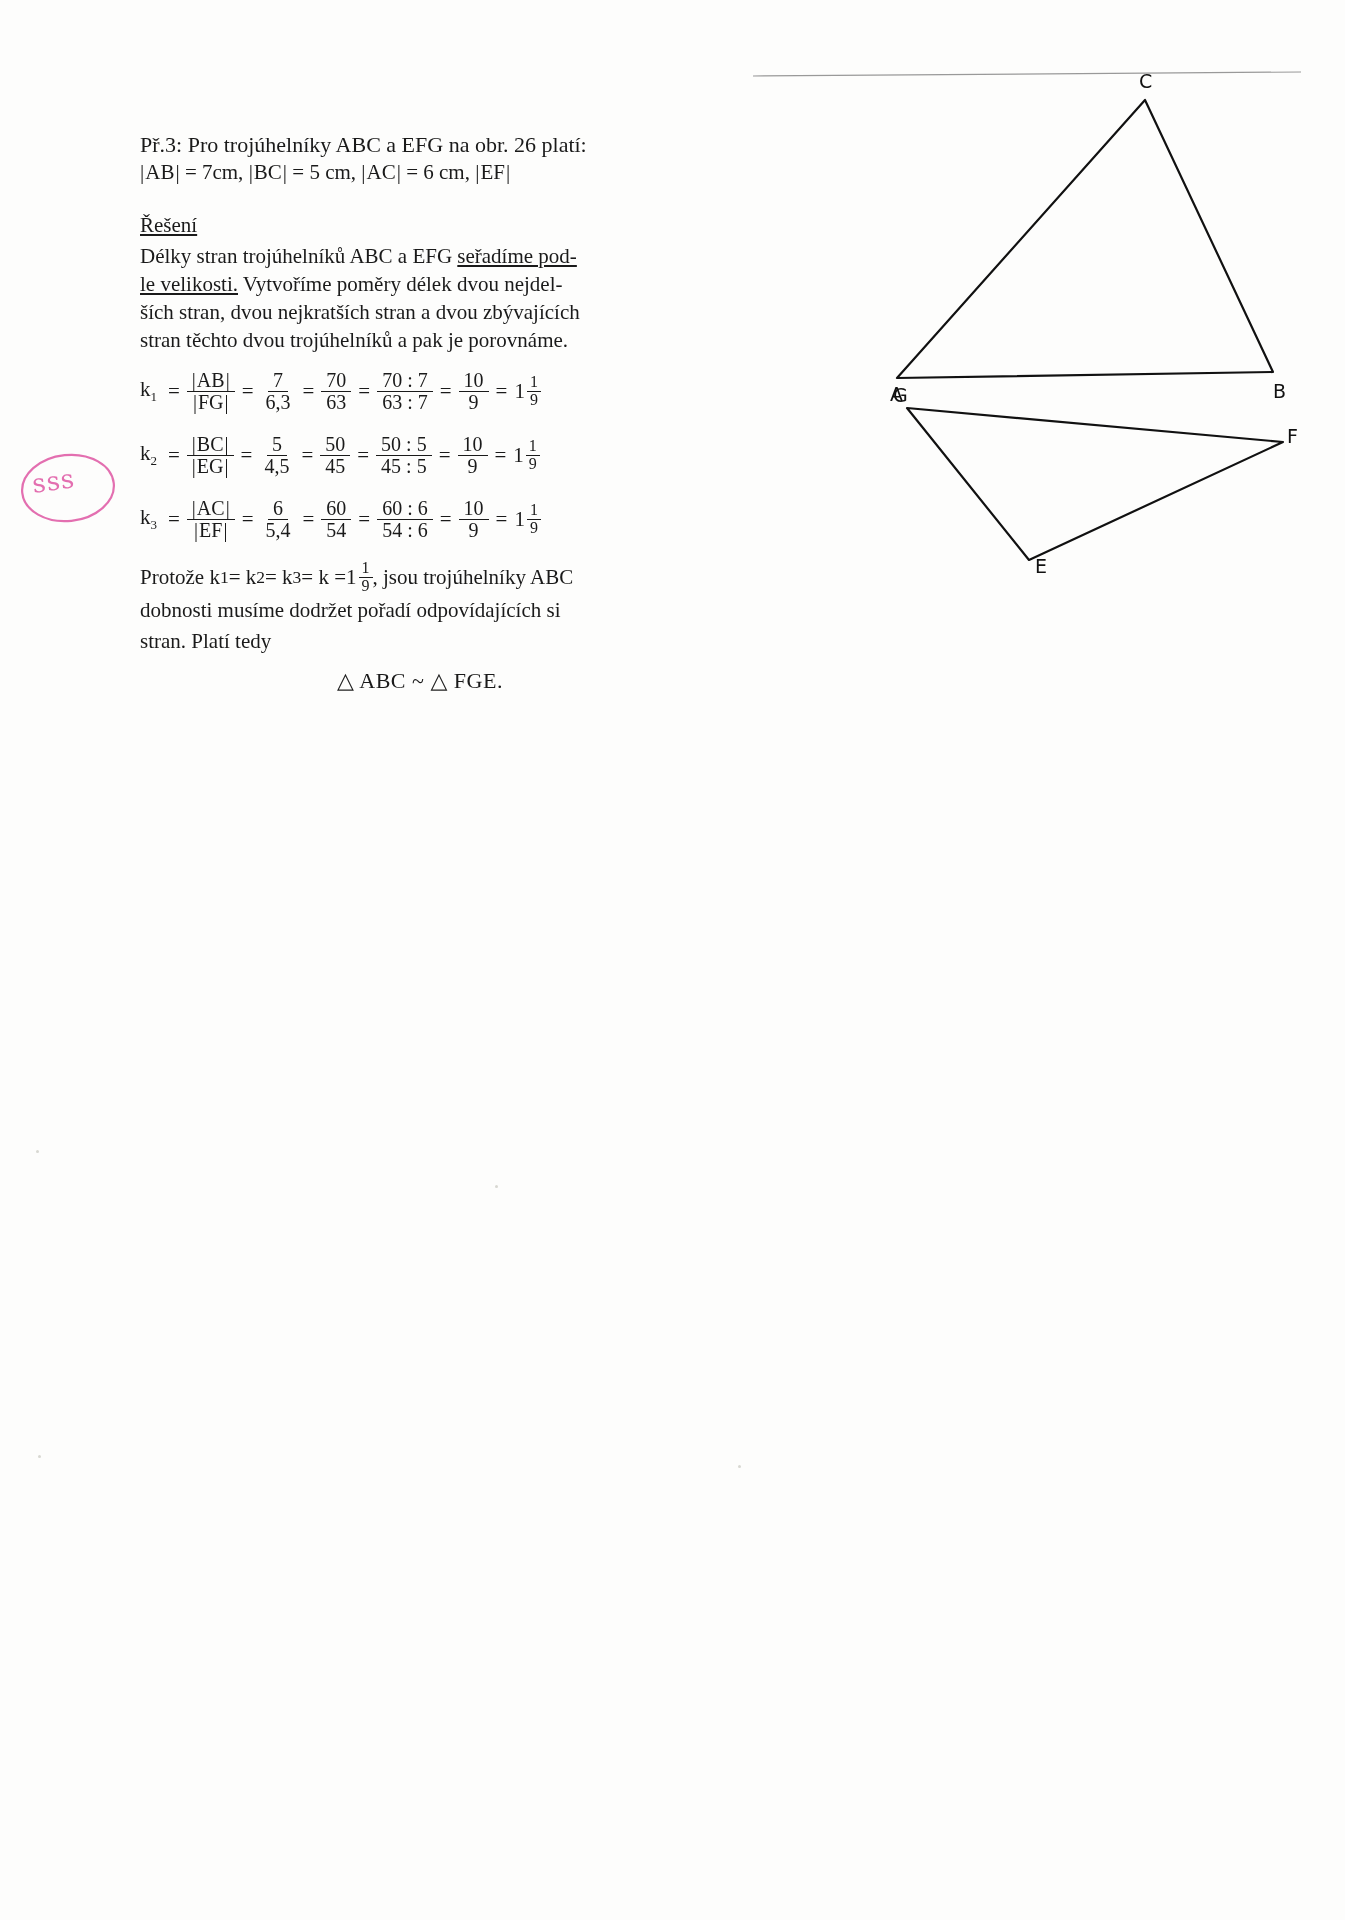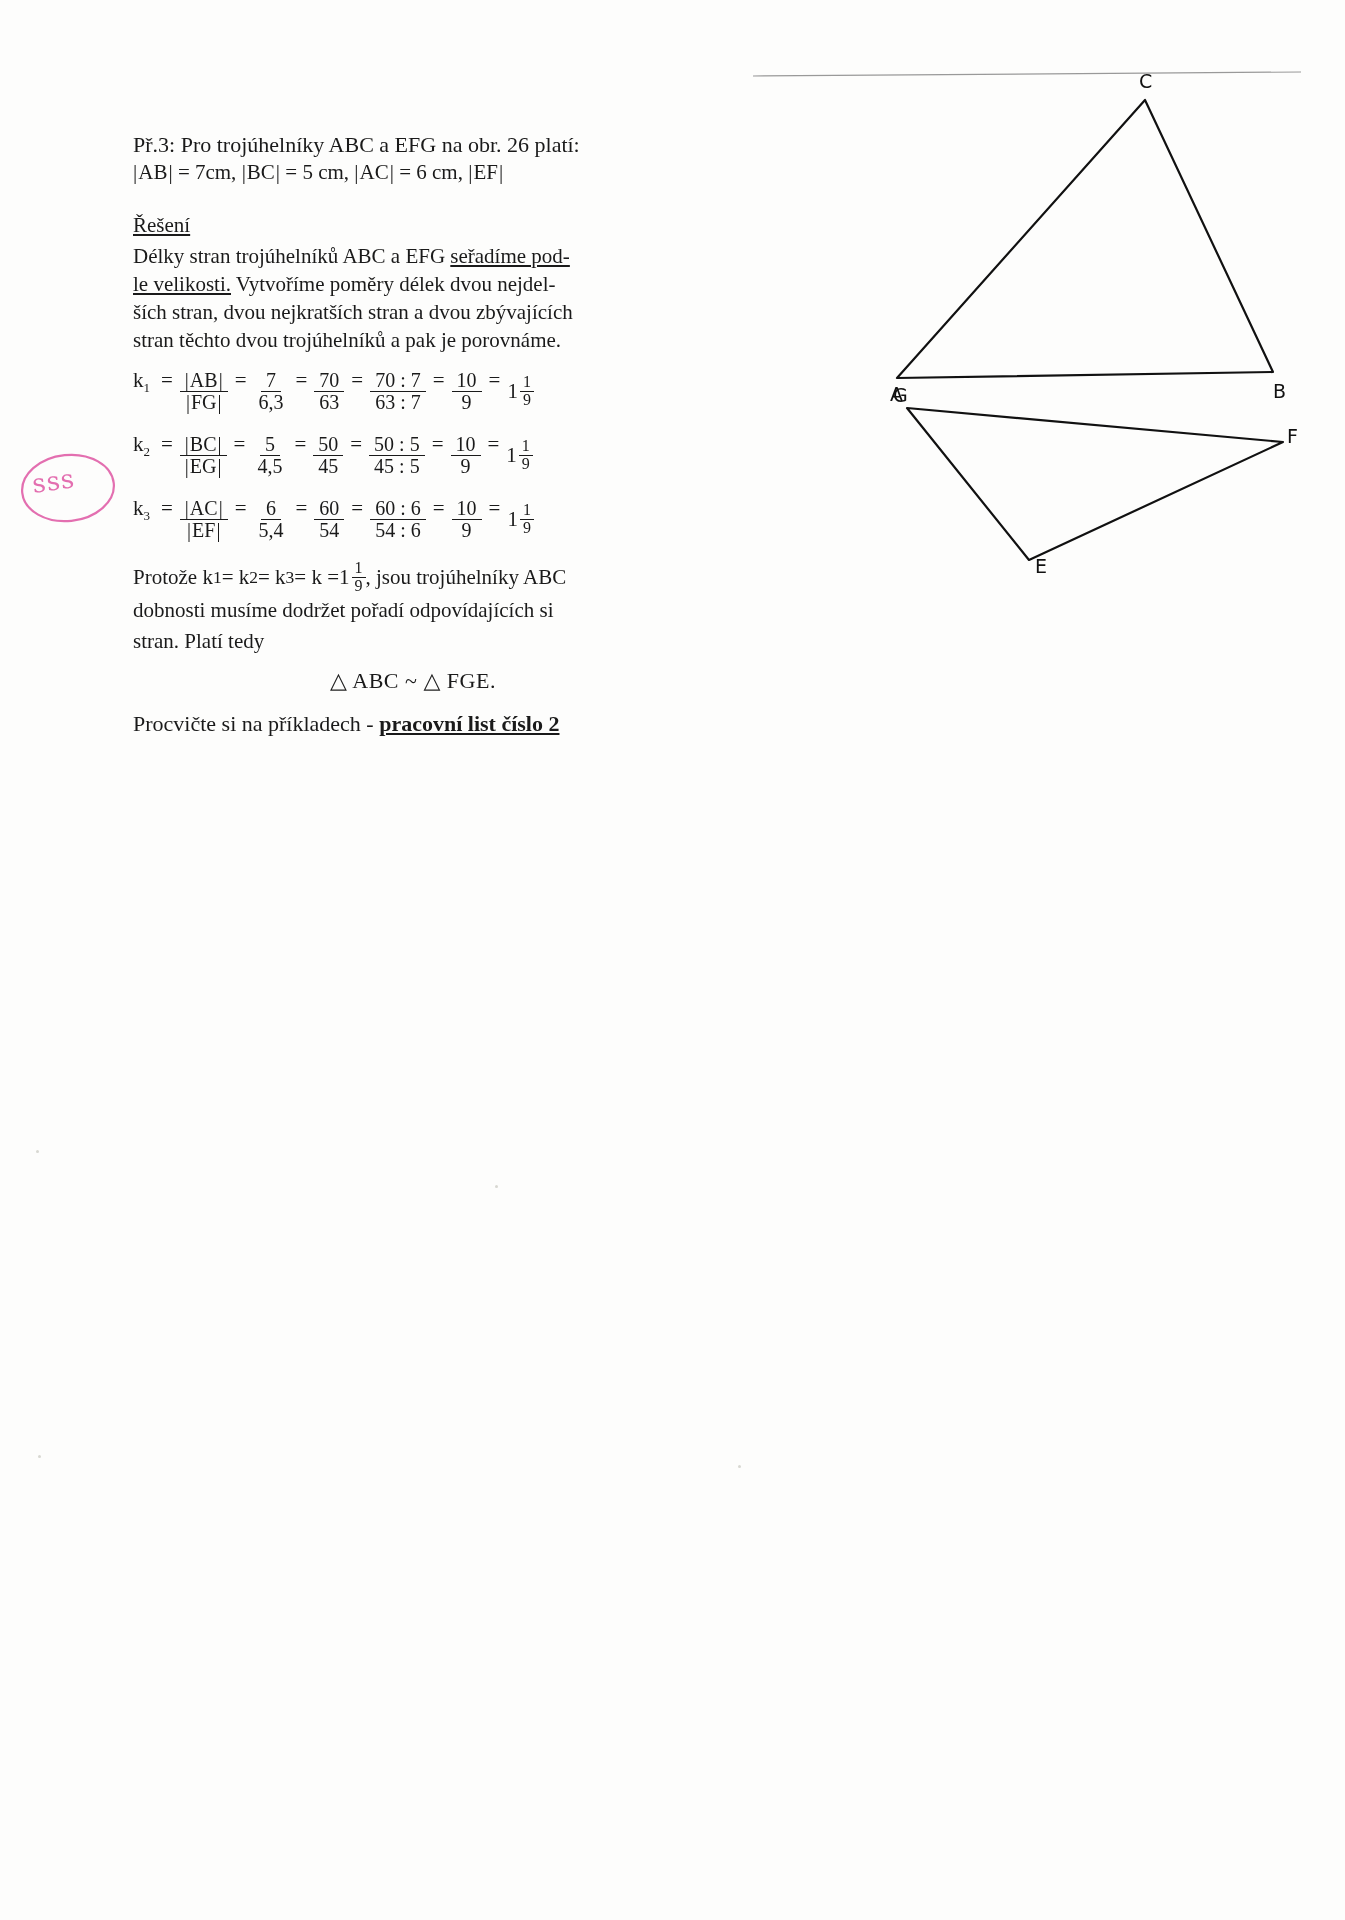--- a/index.html
+++ b/index.html
@@ -17,21 +17,21 @@
   }
   .page {
     position: absolute;
     inset: 0;
     background: #fdfdfc;
   }
 
   
   .text-col {
     position: absolute;
-    left: 133px;
+    left: 140px;
     top: 130px;
     width: 560px;
   }
 
   .problem {
     font-size: 21px;
     line-height: 1.32;
   }
   .problem .lead {
     font-size: 22px;
@@ -51,20 +51,21 @@
     margin-top: 4px;
   }
   .para .u { text-decoration: underline; }
 
   
   .eqs {
     margin-top: 14px;
   }
   .eq {
     display: flex;
+    align-items: center;
     font-size: 21px;
     margin-bottom: 18px;
     height: 46px;
   }
   .eq .kname {
     font-size: 21px;
     margin-right: 4px;
   }
   .eq .kname sub { font-size: 13px; }
   .op { margin: 0 7px; font-size: 21px; }
@@ -375,20 +376,17 @@
             <span class="den">9</span>
           </span>
         </span>
         <span>, jsou trojúhelníky ABC</span>
       </div>
       <div class="justified">dobnosti musíme dodržet pořadí odpovídajících si</div>
       <div>stran. Platí tedy</div>
       <div class="center-line">△ ABC ~ △ FGE.</div>
     </div>
 
-    <div class="practice">
-      <span>Procvičte si na příkladech - </span><span class="strong-u">pracovní list číslo 2</span>
-    </div>
 
   </div>
 
 
 </div>
 
 </body></html>

